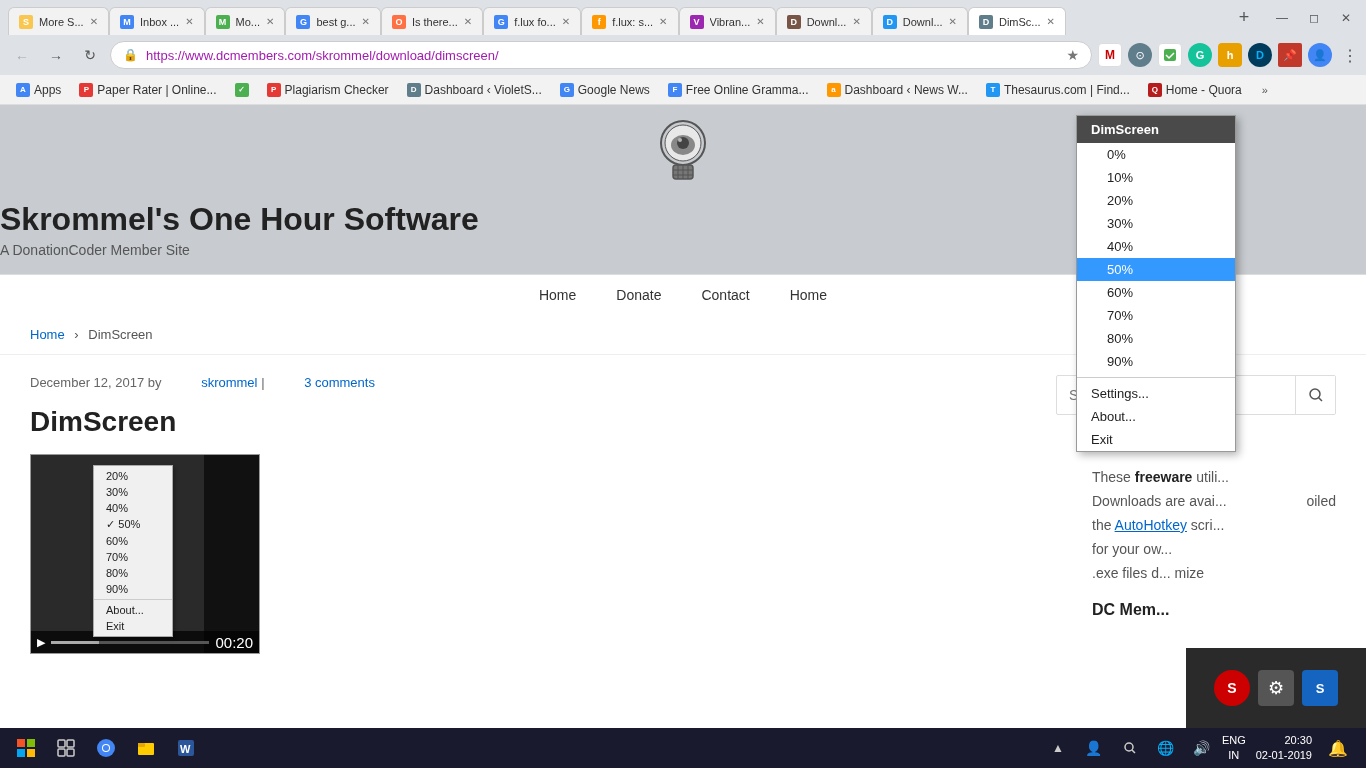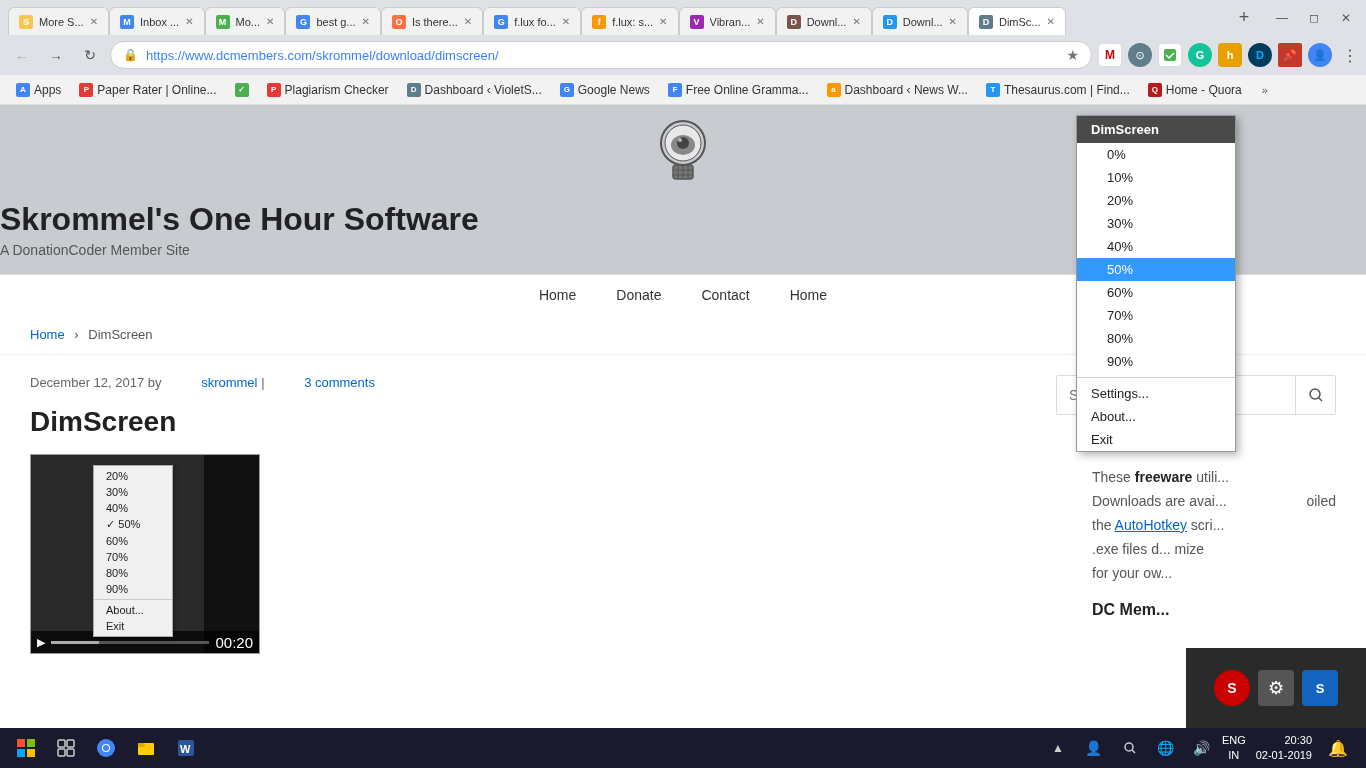--- a/index.html
+++ b/index.html
@@ -18,21 +18,21 @@
     .tab-close { font-size: 10px; color: #777; cursor: pointer; flex-shrink: 0; }
     .tab-new { width: 28px; height: 28px; display: flex; align-items: center; justify-content: center; font-size: 18px; color: #555; cursor: pointer; }
     .window-controls { display: flex; gap: 8px; margin-left: 8px; }
     .win-btn { width: 24px; height: 24px; display: flex; align-items: center; justify-content: center; font-size: 12px; color: #555; cursor: pointer; }
 
     
     .address-bar { height: 40px; background: #dee1e6; display: flex; align-items: center; padding: 0 8px; gap: 6px; }
     .nav-btn { width: 28px; height: 28px; display: flex; align-items: center; justify-content: center; color: #555; cursor: pointer; font-size: 14px; border-radius: 50%; }
     .nav-btn.disabled { color: #aaa; cursor: default; }
     .url-bar { flex: 1; height: 28px; background: #fff; border-radius: 14px; display: flex; align-items: center; padding: 0 12px; gap: 8px; border: 1px solid #ccc; }
-    .url-text { flex: 1; font-size: 13px; color: #3b82f6; overflow: hidden; white-space: nowrap; text-overflow: ellipsis; }
+    .url-text { flex: 1; font-size: 13px; color: #a21caf; overflow: hidden; white-space: nowrap; text-overflow: ellipsis; }
     .star-icon { color: #777; font-size: 14px; cursor: pointer; }
     .ext-icons { display: flex; gap: 6px; align-items: center; }
     .ext-icon { width: 24px; height: 24px; border-radius: 4px; display: flex; align-items: center; justify-content: center; font-size: 12px; cursor: pointer; }
     .menu-icon { font-size: 16px; color: #555; cursor: pointer; margin-left: 4px; }
 
     
     .bookmarks-bar { height: 30px; background: #f2f2f2; display: flex; align-items: center; padding: 0 8px; gap: 2px; border-bottom: 1px solid #ddd; }
     .bookmark-item { display: flex; align-items: center; gap: 4px; padding: 3px 8px; border-radius: 4px; cursor: pointer; font-size: 12px; color: #333; white-space: nowrap; }
     .bookmark-favicon { width: 14px; height: 14px; }
     .bookmark-more { margin-left: 4px; font-size: 11px; color: #555; cursor: pointer; padding: 3px 6px; }
@@ -344,22 +344,22 @@
                 <line x1="10.5" y1="10.5" x2="14" y2="14" stroke="#555" stroke-width="1.5"></line>
               </svg>
             </button>
           </div>
 
           <div class="sidebar-section">
             <div class="sidebar-section-title">About My Softw...</div>
             <p class="about-text">These <span class="about-bold">freeware</span> utili...</p>
             <p class="about-text">Downloads are avai... <span style="float:right;">oiled</span></p>
             <p class="about-text">the <a href="#" class="about-link">AutoHotkey</a> scri...</p>
+            <p class="about-text">for your ow...</p>
             <p class="about-text">.exe files d... mize</p>
-            <p class="about-text">for your ow...</p>
           </div>
 
           <div class="sidebar-section">
             <div class="sidebar-section-title">DC Mem...</div>
           </div>
         </div>
 
       </div>
     </div>
 

